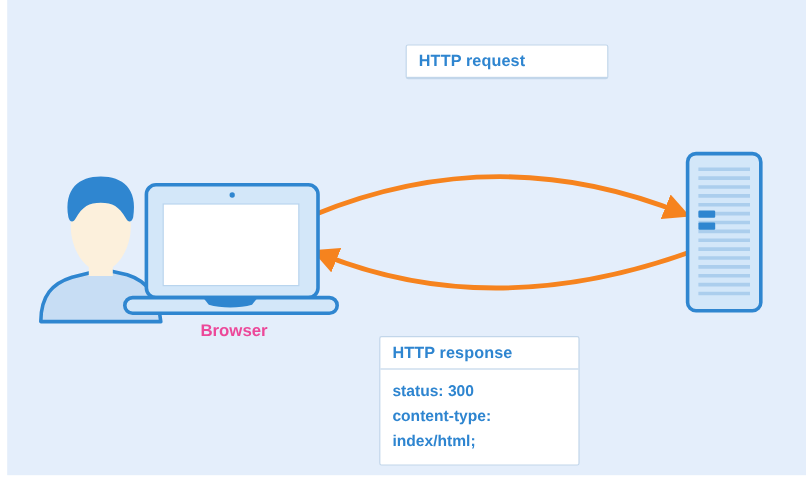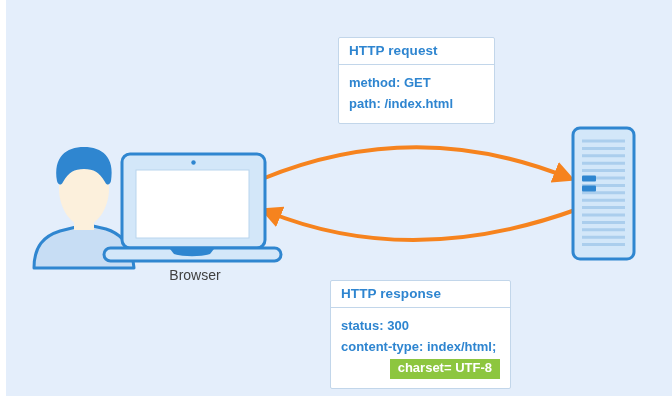--- a/index.html
+++ b/index.html
@@ -49,43 +49,43 @@
   .info-box .box-body {
     padding: 7px 10px 9px 10px;
     color: #2e85d0;
     font-size: 13px;
     font-weight: 600;
     line-height: 21px;
   }
   #request-box {
     left: 338px;
     top: 37px;
-    width: 157px;
+    width: 169px;
   }
   #response-box {
-    left: 330px;
+    left: 316px;
     top: 280px;
-    width: 181px;
+    width: 167px;
   }
   .highlight-chip {
     display: block;
     width: fit-content;
     margin: 2px 0 0 auto;
     background: #8dc63f;
     color: #ffffff;
     padding: 0px 8px 2px 8px;
     font-size: 13px;
     font-weight: 600;
     line-height: 18px;
   }
   .node-label {
     position: absolute;
-    color: #404040;
+    color: #ec4899;
     font-size: 14px;
-    font-weight: 400;
+    font-weight: 700;
     text-align: center;
     width: 100px;
   }
   #browser-label {
     left: 145px;
     top: 267px;
   }
   #server-label {
     left: 553px;
     top: 274px;
@@ -145,29 +145,24 @@
         <line x1="582" y1="237.2" x2="625" y2="237.2"></line>
         <line x1="582" y1="244.6" x2="625" y2="244.6"></line>
       </g>
       <rect x="582" y="175.5" width="14" height="6" rx="1" fill="#2f86d0"></rect>
       <rect x="582" y="185.5" width="14" height="6" rx="1" fill="#2f86d0"></rect>
     </g>
   </svg>
 
   <div class="info-box" id="request-box">
     <div class="box-title">HTTP request</div>
-    <div class="box-body">
-      <div>method: GET</div>
-      <div>path: /index.html</div>
-    </div>
   </div>
 
   <div class="info-box" id="response-box">
     <div class="box-title">HTTP response</div>
     <div class="box-body">
       <div>status: 300</div>
       <div>content-type: index/html;</div>
-      <span class="highlight-chip">charset= UTF-8</span>
     </div>
   </div>
 
   <div class="node-label" id="browser-label">Browser</div>
 </div>
 
 </body></html>

